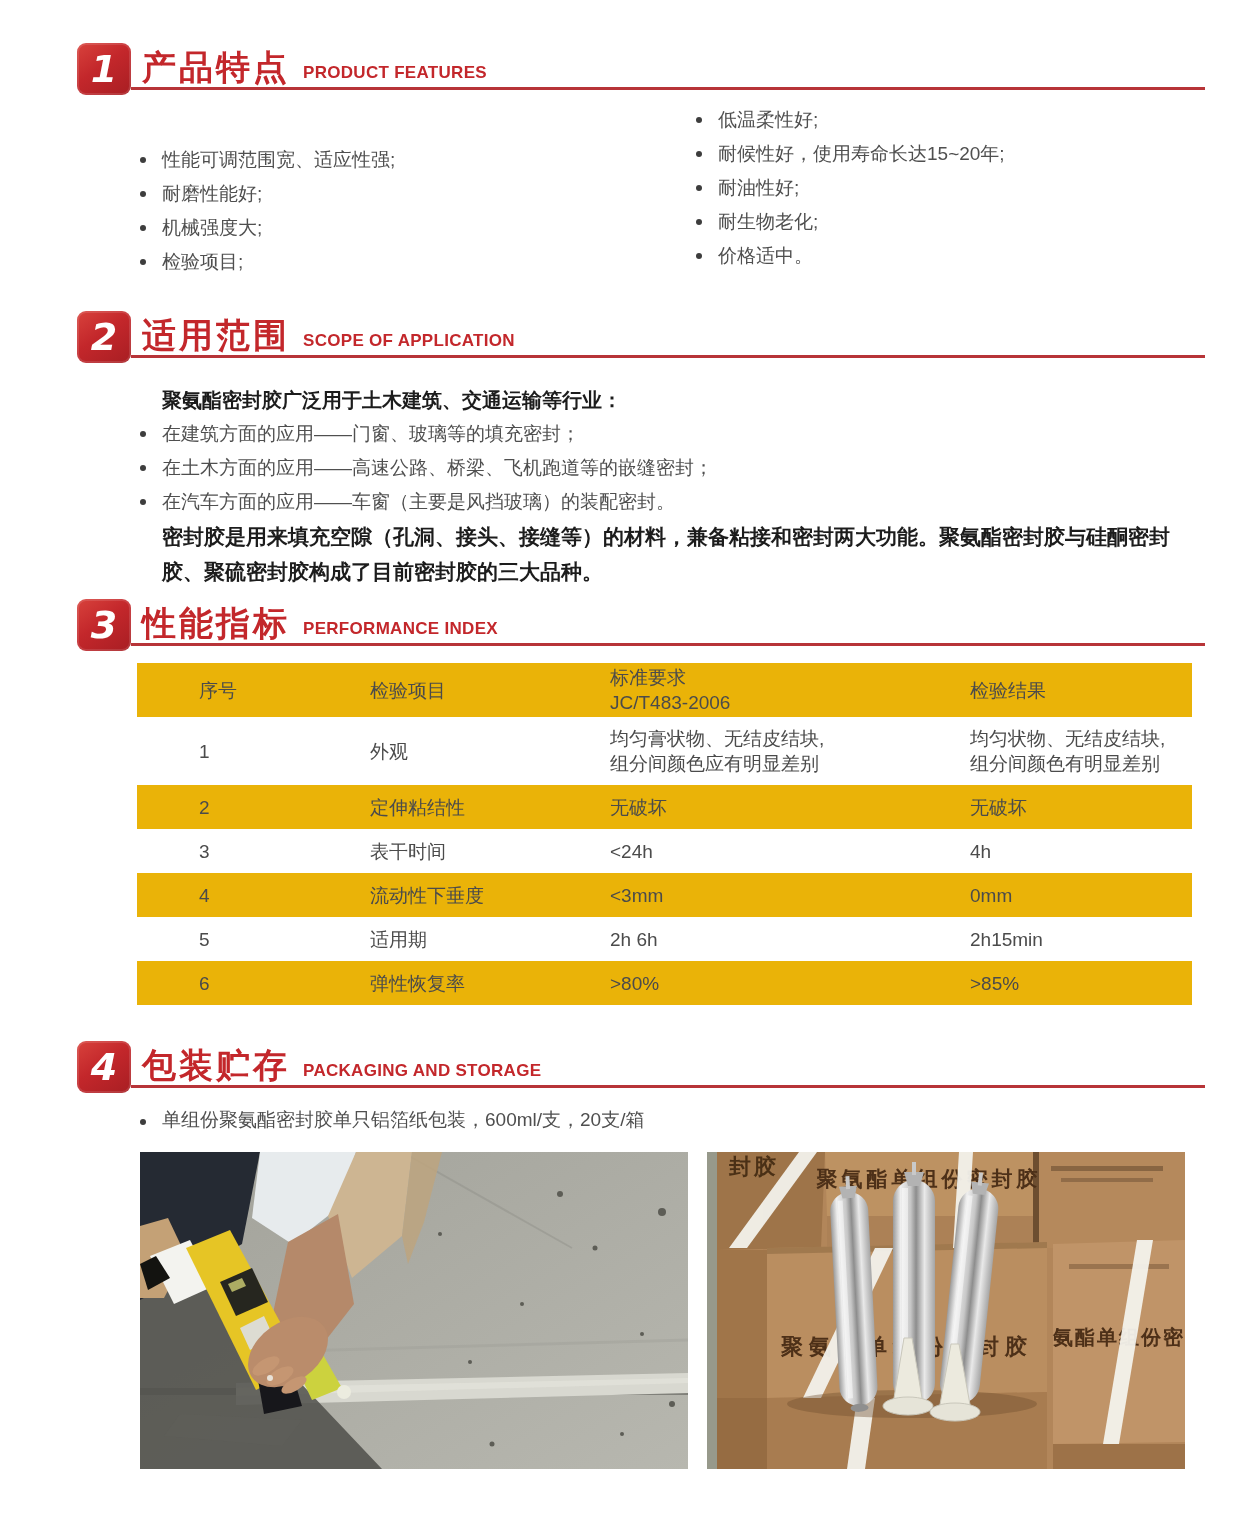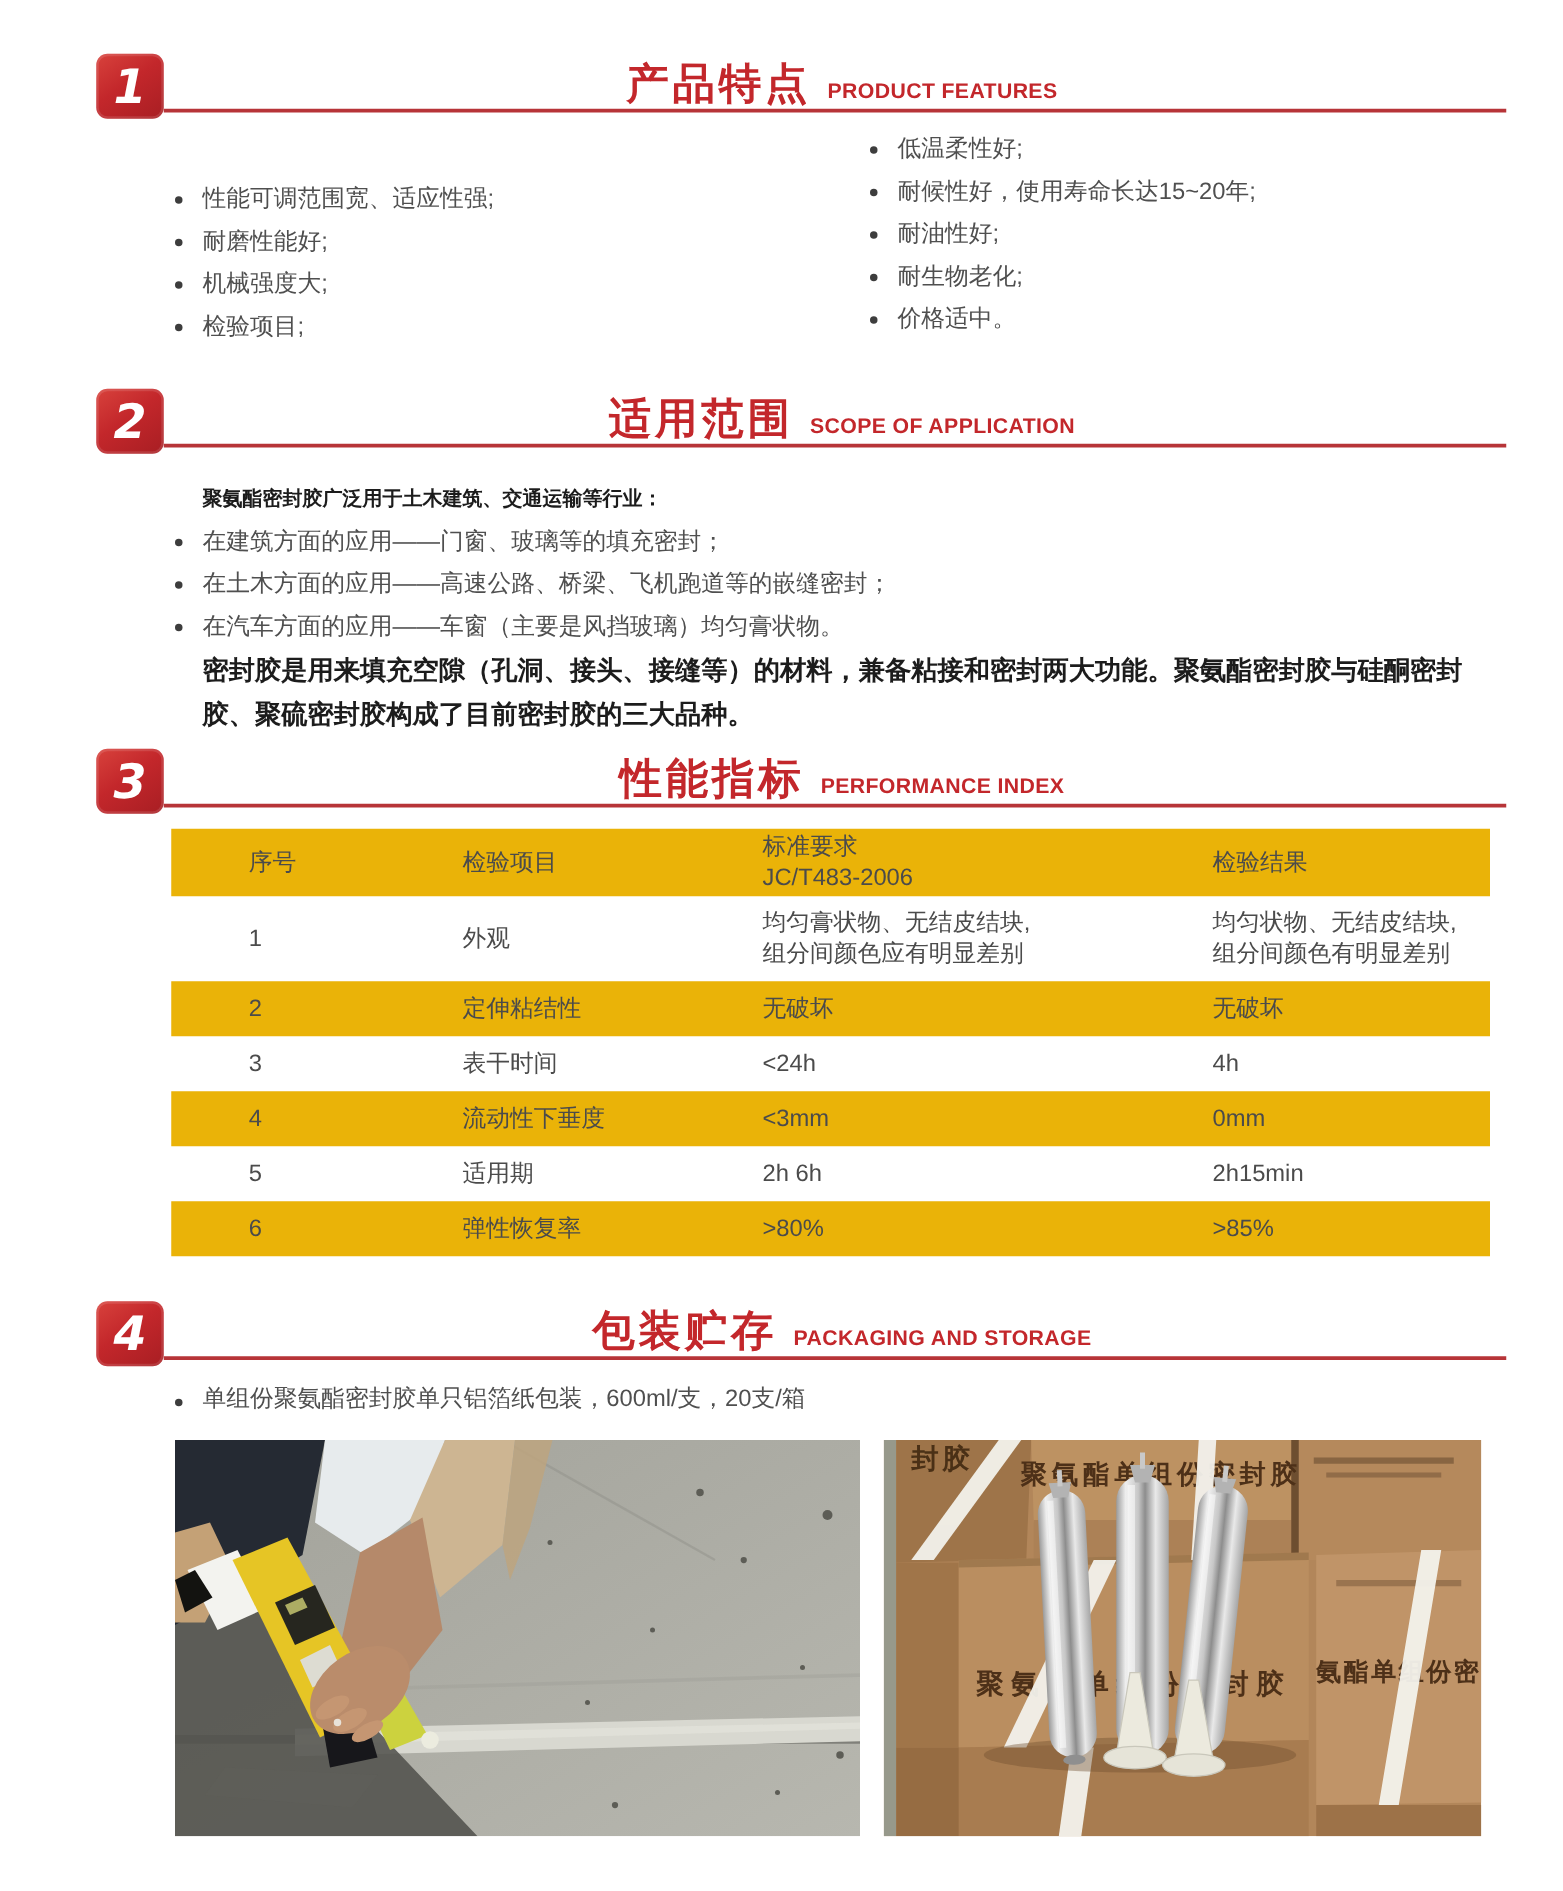--- a/index.html
+++ b/index.html
@@ -8,40 +8,40 @@
   .content{padding-left:77px;padding-right:45px;box-sizing:border-box;}
 
   
   .sec-header{display:flex;align-items:flex-end;}
   .numbox{width:54px;height:52px;flex:none;border-radius:9px;
           background:linear-gradient(145deg,#d8423c 0%,#c3272b 45%,#a81e23 100%);
           color:#fff;display:flex;align-items:center;justify-content:center;
           font-family:"DejaVu Sans",sans-serif;font-style:italic;font-weight:800;
           font-size:38px;box-shadow:inset 0 0 0 2px rgba(255,255,255,.12);}
   .titlebar{flex:1;display:flex;align-items:flex-end;gap:13px;
-            border-bottom:3px solid #b73438;padding:0 0 1px 11px;margin-bottom:5px;justify-content:center;}
+            border-bottom:3px solid #b73438;padding:0 0 1px 11px;margin-bottom:5px;}
   .title-cn{font-size:34px;font-weight:800;color:#c3272b;letter-spacing:3px;line-height:1.05;}
   .title-en{font-size:17px;font-weight:700;color:#c3272b;letter-spacing:.3px;padding-bottom:3px;white-space:nowrap;}
 
   .mt-s1{margin-top:43px;}
   .mt-s2{margin-top:32px;}
   .mt-s3{margin-top:10px;}
   .mt-s4{margin-top:36px;}
 
   
   .li{display:flex;align-items:flex-start;line-height:34px;font-size:19px;color:#4f4f4f;}
   .dot{width:6px;height:6px;border-radius:50%;background:#3d3d3d;margin:14px 16px 0 0;flex:none;}
   .features{display:flex;margin:8px 0 0 63px;}
   .feat-col-left{width:556px;flex:none;margin-top:40px;}
   .feat-col-right{flex:1;}
 
   
   .scope{margin:20px 0 0 63px;}
   .scope .li{line-height:34px;}
-  .scope-intro{margin-left:22px;font-weight:700;color:#1c1c1c;font-size:16px;line-height:34px;}
+  .scope-intro{margin-left:22px;font-weight:700;color:#1c1c1c;font-size:20px;line-height:34px;}
   .scope-summary{margin-left:22px;font-weight:700;color:#1c1c1c;font-size:21px;line-height:35px;width:1030px;}
 
   
   .ptable{margin:12px 0 0 60px;width:1055px;font-size:19px;color:#4b4b4b;}
   .trow{display:grid;grid-template-columns:205px 240px 360px 1fr;align-items:center;}
   .trow>div{padding-left:28px;padding-right:8px;line-height:25px;}
   .trow>div:first-child{padding-left:62px;}
   .trow.alt{background:#eab308;}
   .trow.thead{height:54px;}
   .trow.r-tall{height:68px;}
@@ -125,21 +125,21 @@
       <div class="li">
           <span class="dot"></span>
           <span>在建筑方面的应用——门窗、玻璃等的填充密封；</span>
         </div>
       <div class="li">
           <span class="dot"></span>
           <span>在土木方面的应用——高速公路、桥梁、飞机跑道等的嵌缝密封；</span>
         </div>
       <div class="li">
           <span class="dot"></span>
-          <span>在汽车方面的应用——车窗（主要是风挡玻璃）均匀膏状物。</span>
+          <span>在汽车方面的应用——车窗（主要是风挡玻璃）的装配密封。</span>
         </div>
       <div class="scope-summary">密封胶是用来填充空隙（孔洞、接头、接缝等）的材料，兼备粘接和密封两大功能。聚氨酯密封胶与硅酮密封胶、聚硫密封胶构成了目前密封胶的三大品种。</div>
     </div>
 
     <div class="sec-header mt-s3">
       <div class="numbox">3</div>
       <div class="titlebar">
         <span class="title-cn">性能指标</span>
         <span class="title-en">PERFORMANCE INDEX</span>
       </div>

